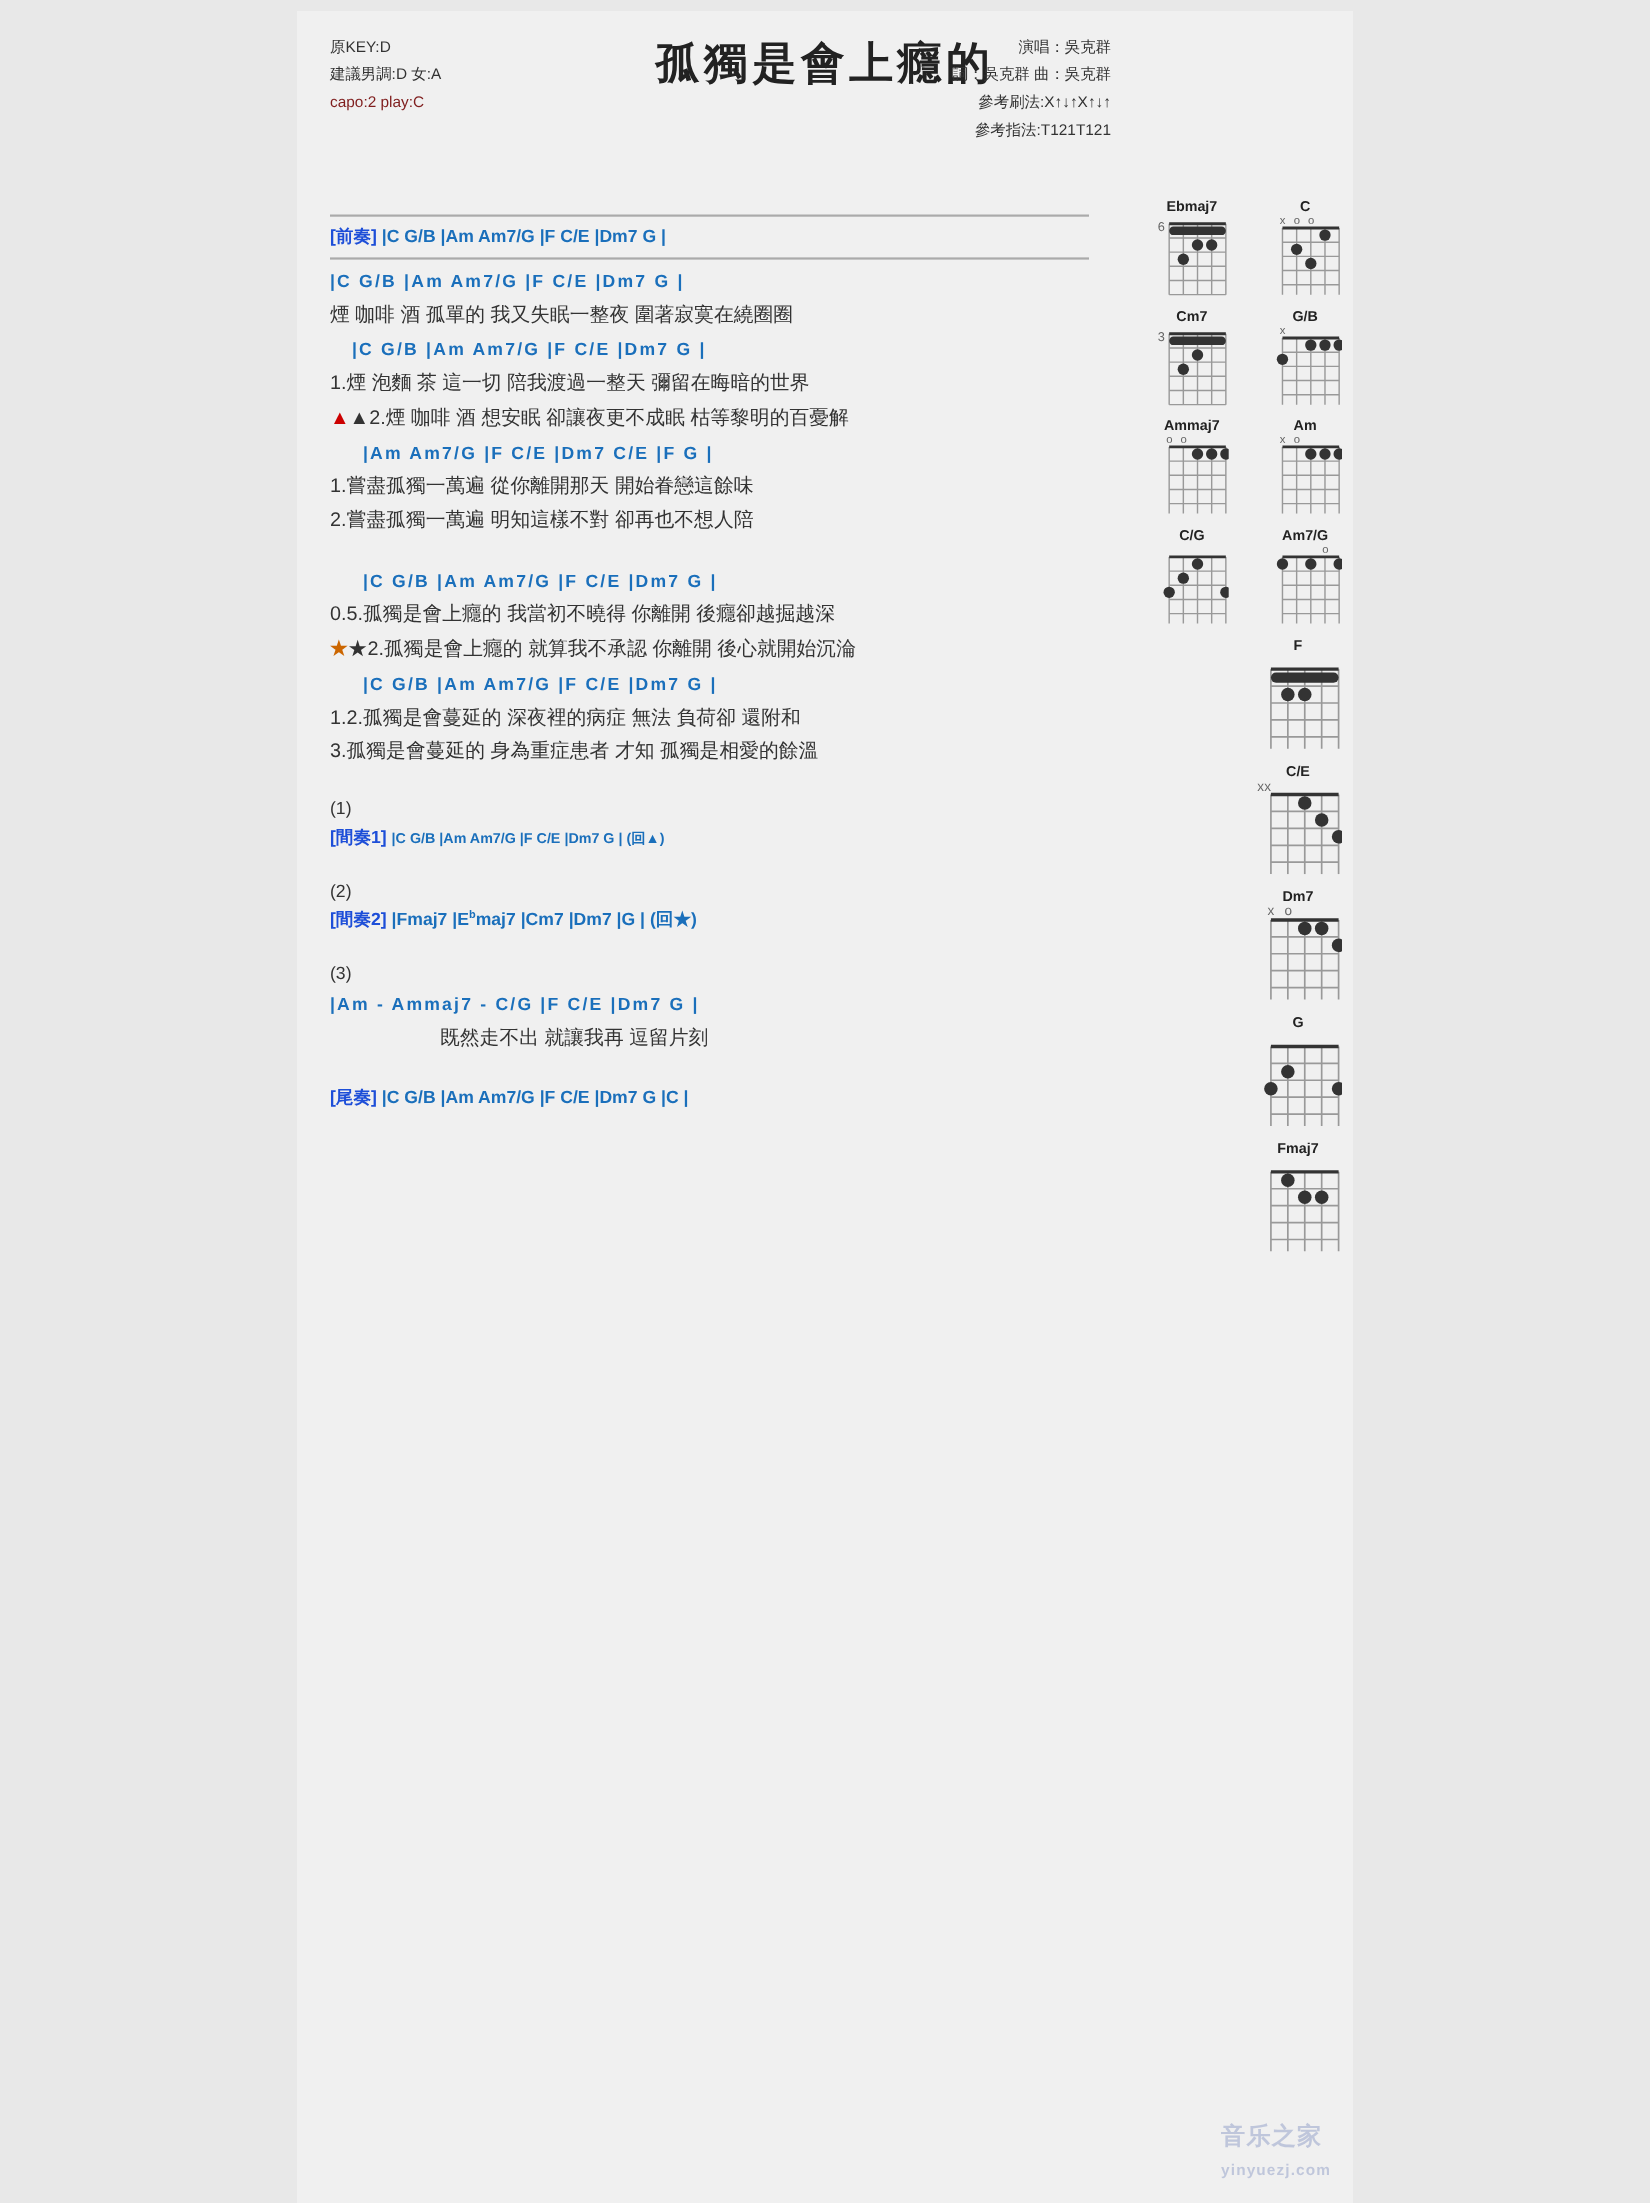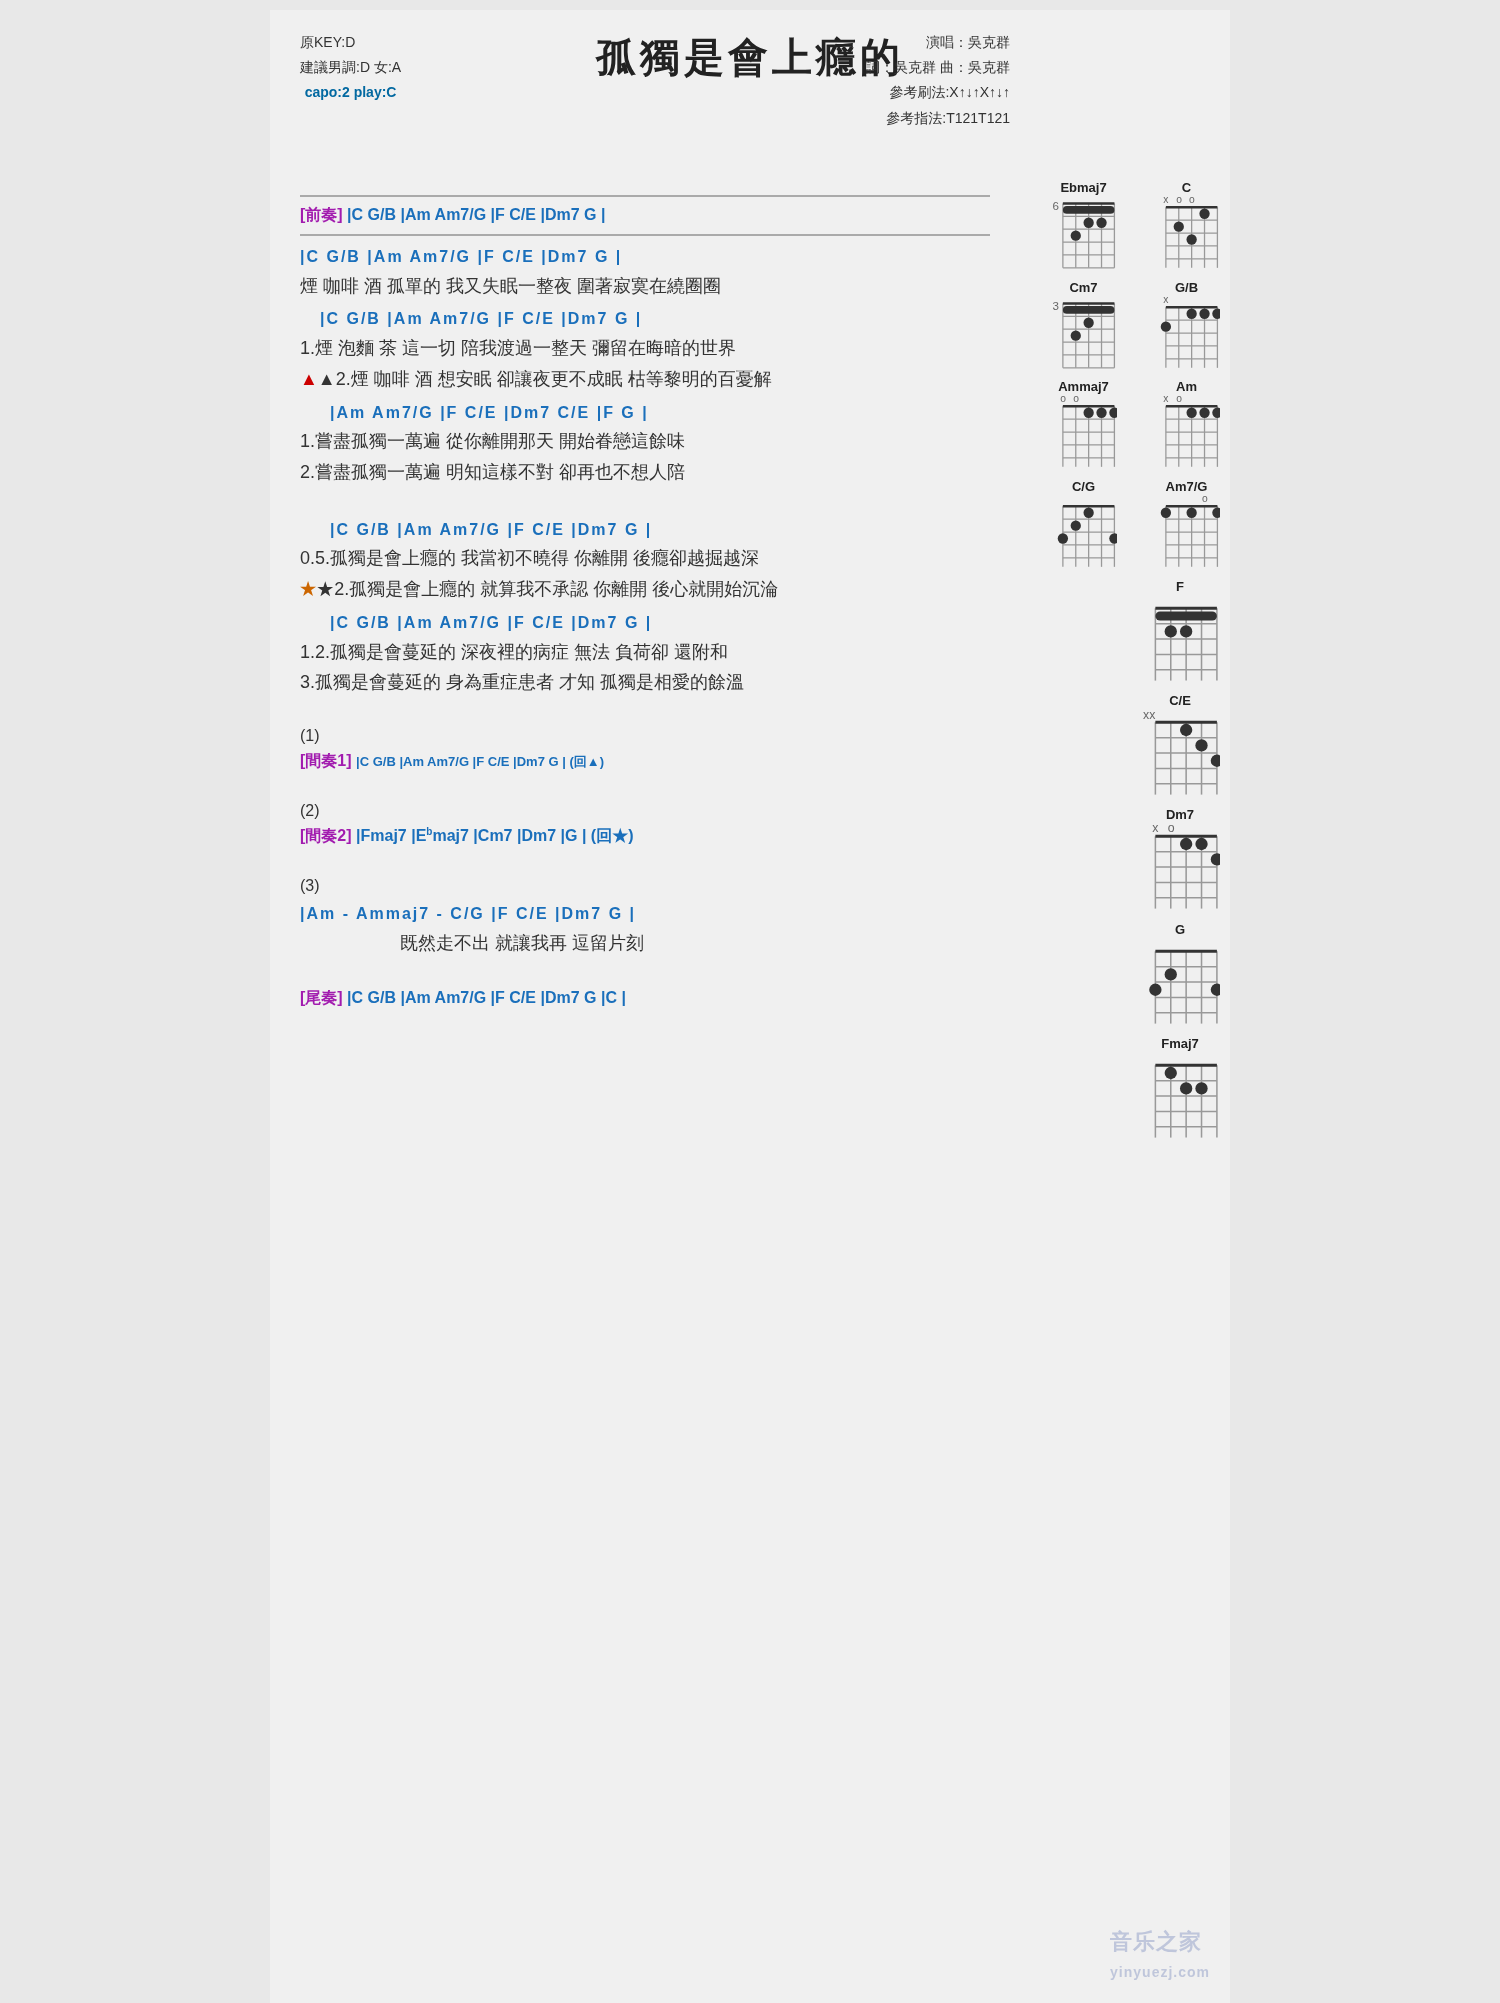--- a/index.html
+++ b/index.html
@@ -30,23 +30,22 @@
     }
     .meta-left {
       position: absolute;
       top: 20px;
       left: 30px;
       font-size: 14px;
       color: #333;
       line-height: 1.8;
     }
     .meta-left .capo {
-      color: #0369a1;
-      font-weight: bold;
-      text-align: center;
+      color: #7f1d1d;
+      font-weight: normal;
     }
     .meta-right {
       position: absolute;
       top: 20px;
       right: 220px;
       font-size: 14px;
       color: #333;
       line-height: 1.8;
       text-align: right;
     }
@@ -107,21 +106,21 @@
       letter-spacing: 1px;
     }
     .content-area {
       margin-top: 110px;
       margin-right: 210px;
     }
     p {
       margin: 2px 0;
     }
     .blue { color: #1a6fbb; font-weight: bold; }
-    .black { color: #a21caf; text-align: right; }
+    .black { color: #1d4ed8; text-align: right; }
   </style>
 </head>
 <body>
 
 <div class="page">
 
   <div class="title">孤獨是會上癮的</div>
 
   <div class="meta-left">
     <div>原KEY:D</div>

